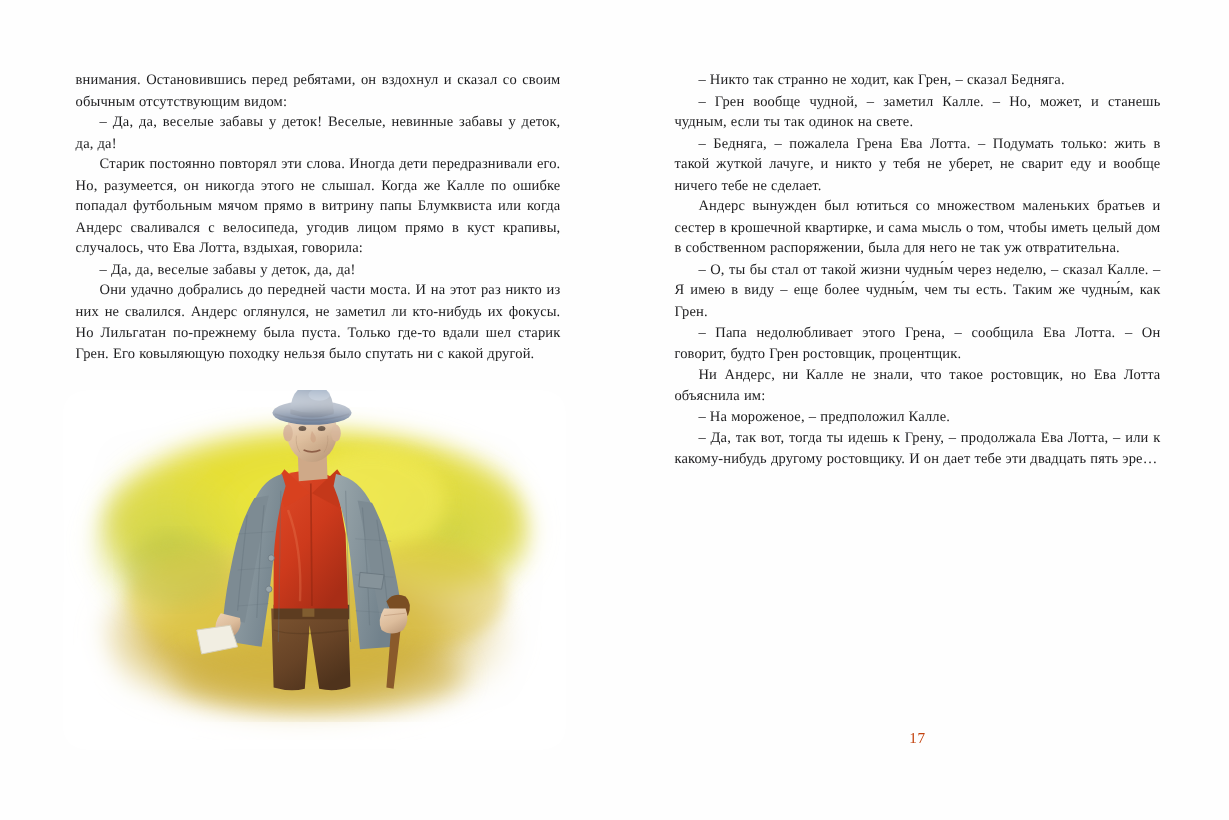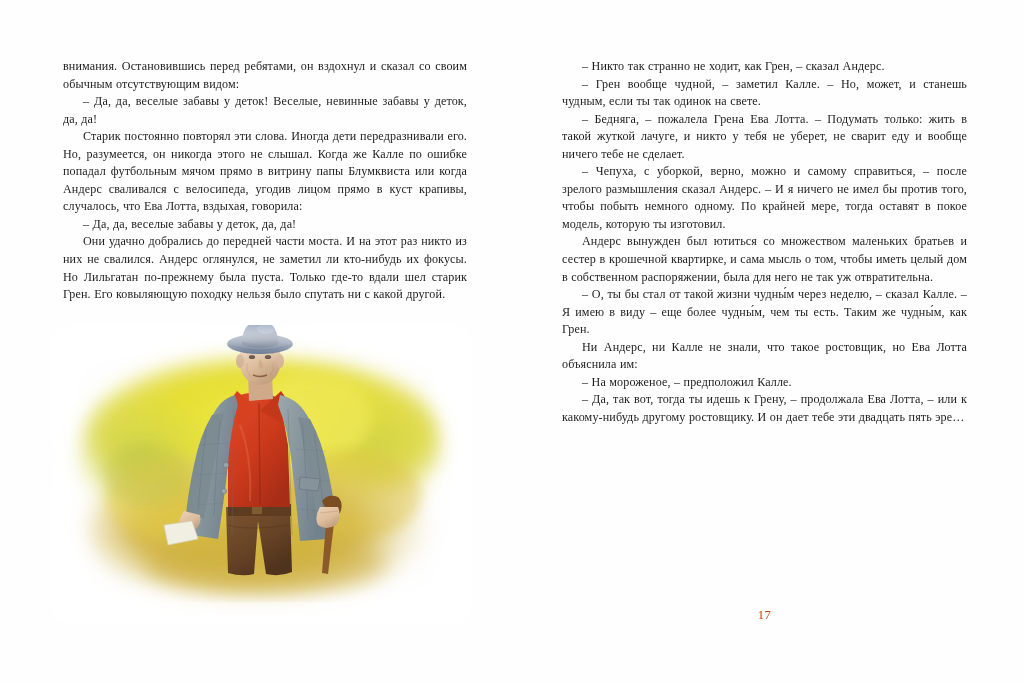--- a/index.html
+++ b/index.html
@@ -260,26 +260,26 @@
       </g>
 
       <g>
         <rect x="0" y="0" width="420" height="300" fill="none"></rect>
         <path d="M0 0 H420 V300 H0 Z M32 40 Q0 150 40 262 Q200 300 380 262 Q420 150 380 40 Q200 0 32 40 Z" fill="#ffffff" fill-rule="evenodd" filter="url(#soft2)"></path>
       </g>
     </svg>
   </div>
 
   <div class="column column-right">
-    <p class="para">– Никто так странно не ходит, как Грен, – сказал Андерс.</p>
+    <p class="para">– Никто так странно не ходит, как Грен, – сказал Бедняга.</p>
     <p class="para">– Грен вообще чудной, – заметил Калле. – Но, может, и станешь чудным, если ты так одинок на свете.</p>
     <p class="para">– Бедняга, – пожалела Грена Ева Лотта. – Подумать только: жить в такой жуткой лачуге, и никто у тебя не уберет, не сварит еду и вообще ничего тебе не сделает.</p>
-    <p class="para">– Чепуха, с уборкой, верно, можно и самому справиться, – после зрелого размышления сказал Андерс. – И я ничего не имел бы против того, чтобы побыть немного одному. По крайней мере, тогда оставят в покое модель, которую ты изготовил.</p>
     <p class="para">Андерс вынужден был ютиться со множеством маленьких братьев и сестер в крошечной квартирке, и сама мысль о том, чтобы иметь целый дом в собственном распоряжении, была для него не так уж отвратительна.</p>
     <p class="para">– О, ты бы стал от такой жизни чудны́м через неделю, – сказал Калле. – Я имею в виду – еще более чудны́м, чем ты есть. Таким же чудны́м, как Грен.</p>
+    <p class="para">– Папа недолюбливает этого Грена, – сообщила Ева Лотта. – Он говорит, будто Грен ростовщик, процентщик.</p>
     <p class="para">Ни Андерс, ни Калле не знали, что такое ростовщик, но Ева Лотта объяснила им:</p>
     <p class="para">– На мороженое, – предположил Калле.</p>
     <p class="para">– Да, так вот, тогда ты идешь к Грену, – продолжала Ева Лотта, – или к какому-нибудь другому ростовщику. И он дает тебе эти двадцать пять эре…</p>
   </div>
 
   <div class="page-number">17</div>
 
 </div>
 
 </body></html>

